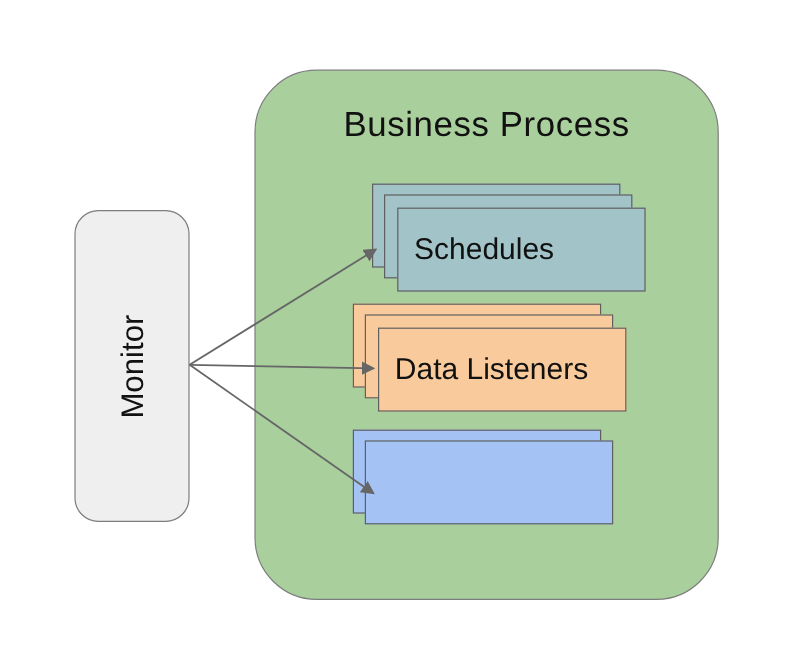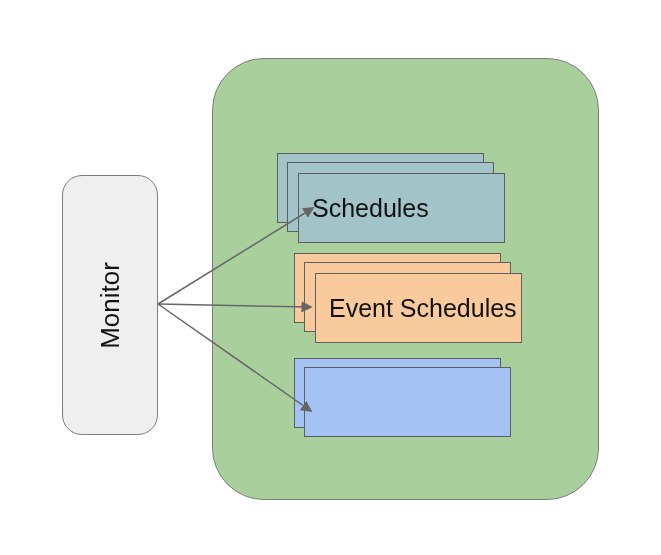--- a/index.html
+++ b/index.html
@@ -61,21 +61,21 @@
     font-size: 26px;
     color: var(--text, #111111);
   }
 
   
   .stack {
     position: absolute;
     width: 229px;
     height: 91px;
   }
-  .stack-0 { left: 277px; top: 153px; }
+  .stack-0 { left: 310px; top: 153px; }
   .stack-1 { left: 294px; top: 253px; }
   .stack-2 { left: 294px; top: 358px; }
   .card {
     position: absolute;
     width: 207px;
     height: 70px;
     background: var(--card-fill, #cccccc);
     border: 1.5px solid var(--card-border, #5f5f5f);
     box-sizing: border-box;
   }
@@ -110,38 +110,39 @@
   .arrows marker path {
     fill: var(--arrow, #666666);
   }
 </style>
 </head>
 <body>
 
 <div class="canvas">
 
   <div class="bp-container"></div>
+  <div class="bp-title">Business Process</div>
 
   <div class="monitor">
     <span class="monitor-label">Monitor</span>
   </div>
 
   <div class="stack stack-0" style="--card-fill: #a2c4c9;">
     <div class="card back"></div>
     <div class="card mid"></div>
     <div class="card front">
       <span class="card-label">Schedules</span>
     </div>
   </div>
 
   <div class="stack stack-1" style="--card-fill: #f9cb9c;">
     <div class="card back"></div>
     <div class="card mid"></div>
     <div class="card front">
-      <span class="card-label">Event Schedules</span>
+      <span class="card-label">Data Listeners</span>
     </div>
   </div>
 
   <div class="stack stack-2" style="--card-fill: #a4c2f4;">
     <div class="card back"></div>
     <div class="card mid"></div>
   </div>
 
   <svg class="arrows" viewBox="0 0 661 555" xmlns="http://www.w3.org/2000/svg">
     <defs>

